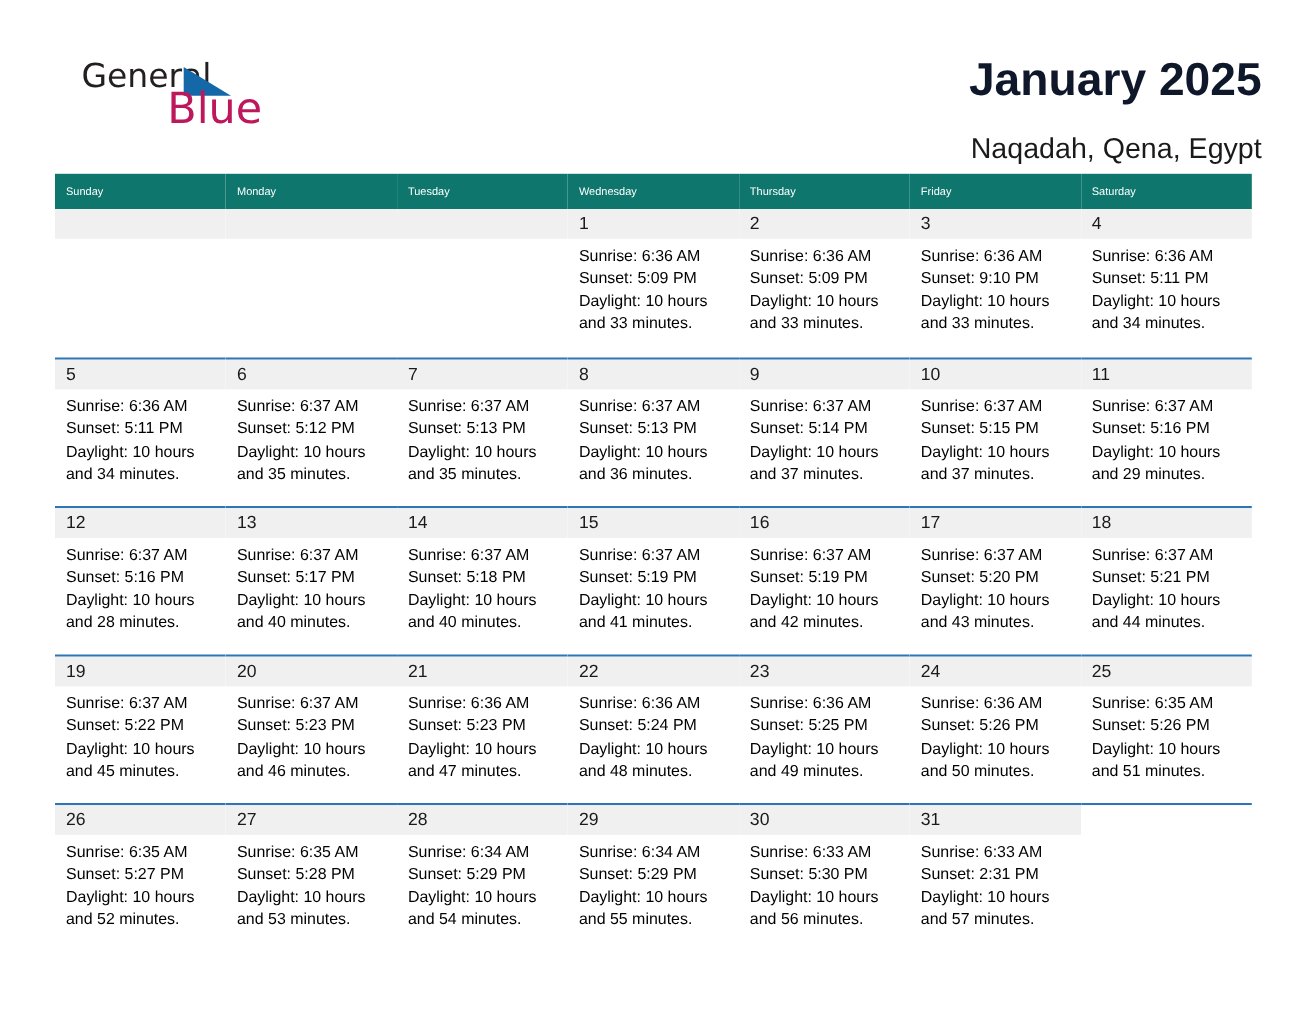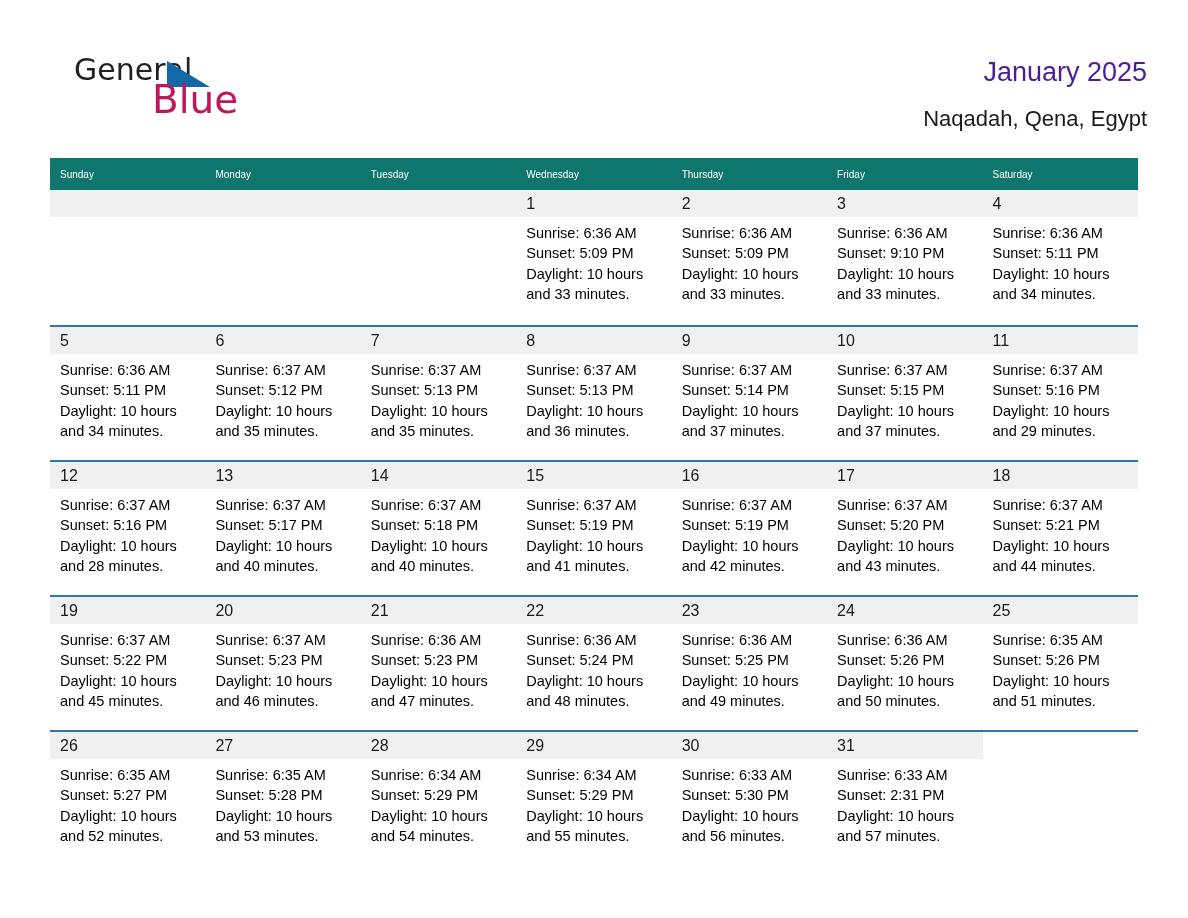--- a/index.html
+++ b/index.html
@@ -66,32 +66,32 @@
     color: #be185d;
     line-height: 36px;
   }
   .title-block {
     position: absolute;
     right: 58px;
     top: 47px;
     text-align: right;
   }
   .month-title {
-    font-size: 27px;
-    font-weight: 400;
+    font-size: 42px;
+    font-weight: 700;
     line-height: 50px;
-    color: #4c1d95;
+    color: #0f172a;
     white-space: nowrap;
   }
   .location {
-    font-size: 22px;
+    font-size: 26px;
     font-weight: 400;
     line-height: 28px;
     color: #1a1a1a;
-    margin-top: 8px;
+    margin-top: 24px;
     white-space: nowrap;
   }
 
   
   .calendar {
     position: absolute;
     left: 50px;
     top: 158px;
     width: 1088px;
     border-collapse: collapse;

